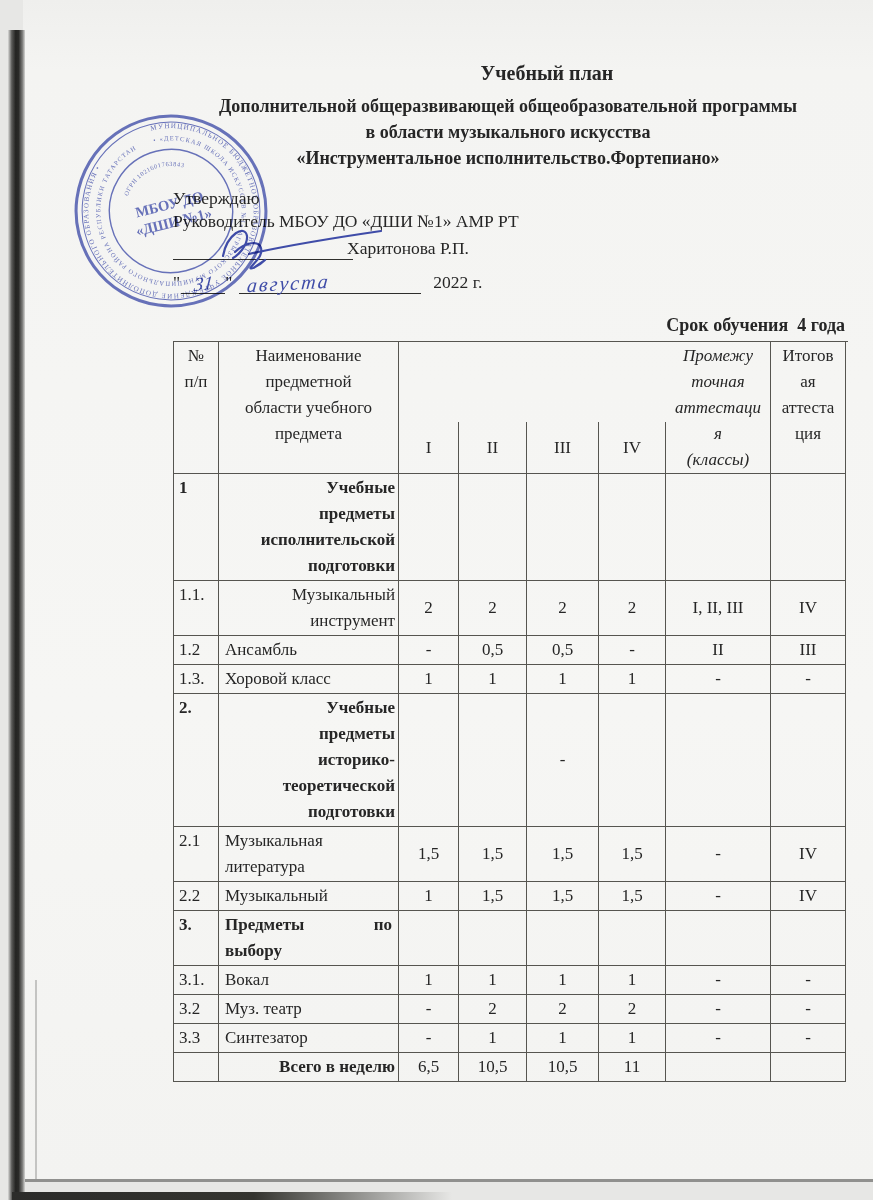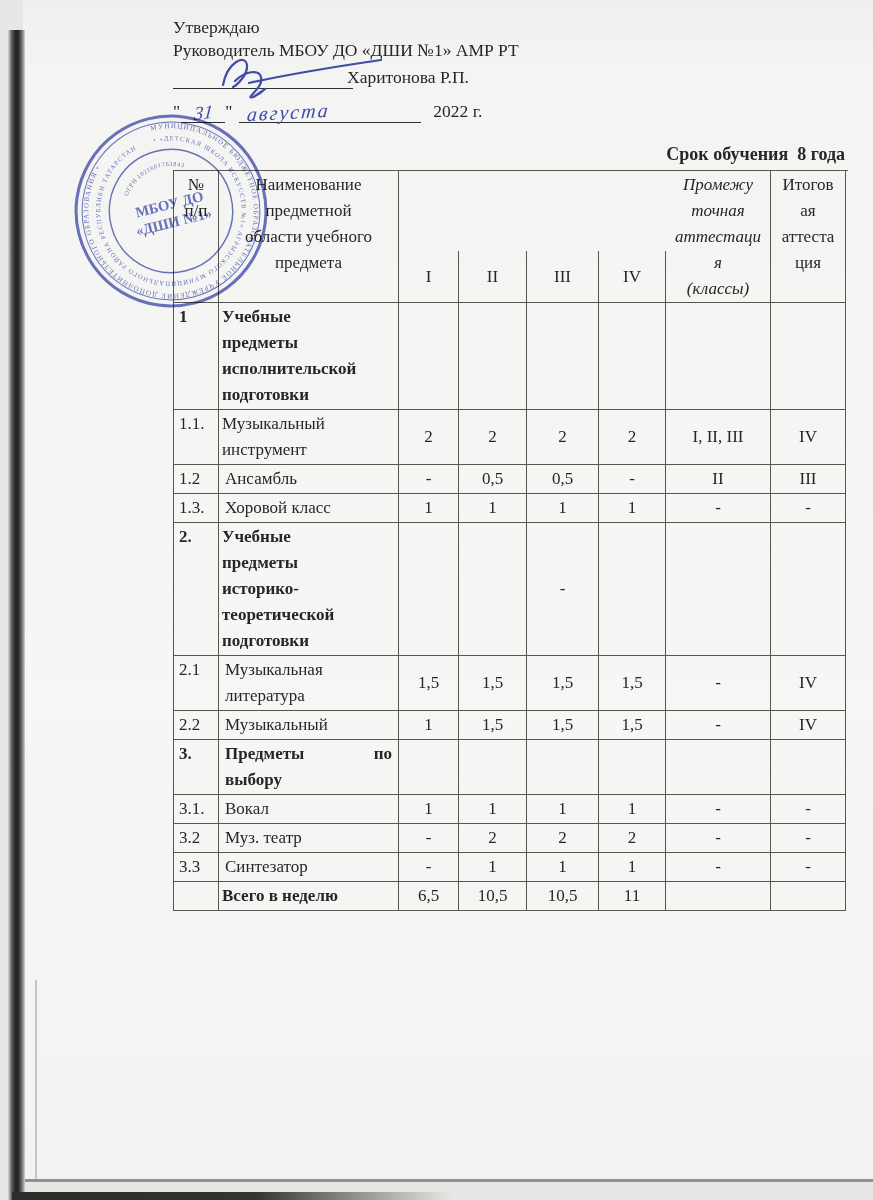--- a/index.html
+++ b/index.html
@@ -67,21 +67,21 @@
   .thead { display: grid; grid-template-columns: var(--cols); grid-template-rows: 80px 52px; text-align: center; }
   .h-num { grid-column: 1; grid-row: 1 / 3; }
   .h-name { grid-column: 2; grid-row: 1 / 3; }
   .h-years { grid-column: 3 / 7; grid-row: 1; }
   .h-y { grid-row: 2; display: flex; align-items: center; justify-content: center; }
   .h-interim { grid-column: 7; grid-row: 1 / 3; font-style: italic; }
   .h-final { grid-column: 8; grid-row: 1 / 3; }
   .trow { display: grid; grid-template-columns: var(--cols); }
   .c-num { padding-left: 5px; }
   .c-name { padding-left: 6px; }
-  .c-name.ctr { text-align: left; padding-left: 3px; }
+  .c-name.ctr { text-align: right; padding-left: 3px; }
   .c-val { text-align: center; display: flex; align-items: center; justify-content: center; }
   .b { font-weight: bold; }
   .jline { display: flex; justify-content: space-between; padding-right: 3px; }
 
   
   .stamp {
     position: absolute; left: 70px; top: 110px; width: 202px; height: 202px;
     z-index: 4; opacity: 0.82; mix-blend-mode: multiply; pointer-events: none;
   }
 </style>
@@ -89,41 +89,49 @@
 <body>
 
 <div class="sheet"></div>
 <div class="left-strip"></div>
 <div class="page-edge-v"></div>
 <div class="bottom-edge-line"></div>
 <div class="bottom-dark-strip"></div>
 
 <div class="content">
 
+  <div class="title-block">
+    <div class="doc-title">Учебный план</div>
+    <div class="subtitle">
+      <div>Дополнительной общеразвивающей общеобразовательной программы</div>
+      <div>в области музыкального искусства</div>
+      <div>«Инструментальное исполнительство.Фортепиано»</div>
+    </div>
+  </div>
 
   <div class="approval">
     <div>Утверждаю</div>
     <div>Руководитель МБОУ ДО «ДШИ №1» АМР РТ</div>
     <div class="sig-row">
       <span class="sig-line">
         <svg class="sig-scribble" viewBox="0 0 178 46">
           <g fill="none" stroke="#3f4ca8" stroke-width="2.2" stroke-linecap="round">
             <path d="M8 34 C12 12 30 2 32 14 C33 24 22 34 18 36"></path>
             <path d="M20 30 C30 20 44 18 46 26 C48 34 40 40 36 45 C33 48 42 46 50 38"></path>
             <path d="M34 32 C70 24 118 16 166 9"></path>
           </g>
         </svg>
       </span><span class="sig-name">Харитонова Р.П.</span>
     </div>
     <div class="date-row">
       <span class="q">"</span><span class="u-day"><span class="hand hand-day">31</span></span><span class="q">"</span><span class="u-month"><span class="hand hand-month">августа</span></span><span class="date-year">2022 г.</span>
     </div>
   </div>
 
-  <div class="term-note">Срок обучения  8 года</div>
+  <div class="term-note">Срок обучения  4 года</div>
 
   <div class="uchtable">
     <div class="thead">
       <div class="cell h-num">№
 п/п</div>
       <div class="cell h-name">Наименование
 предметной
 области учебного
 предмета</div>
       <div class="cell h-y" style="grid-column:3">I</div>

